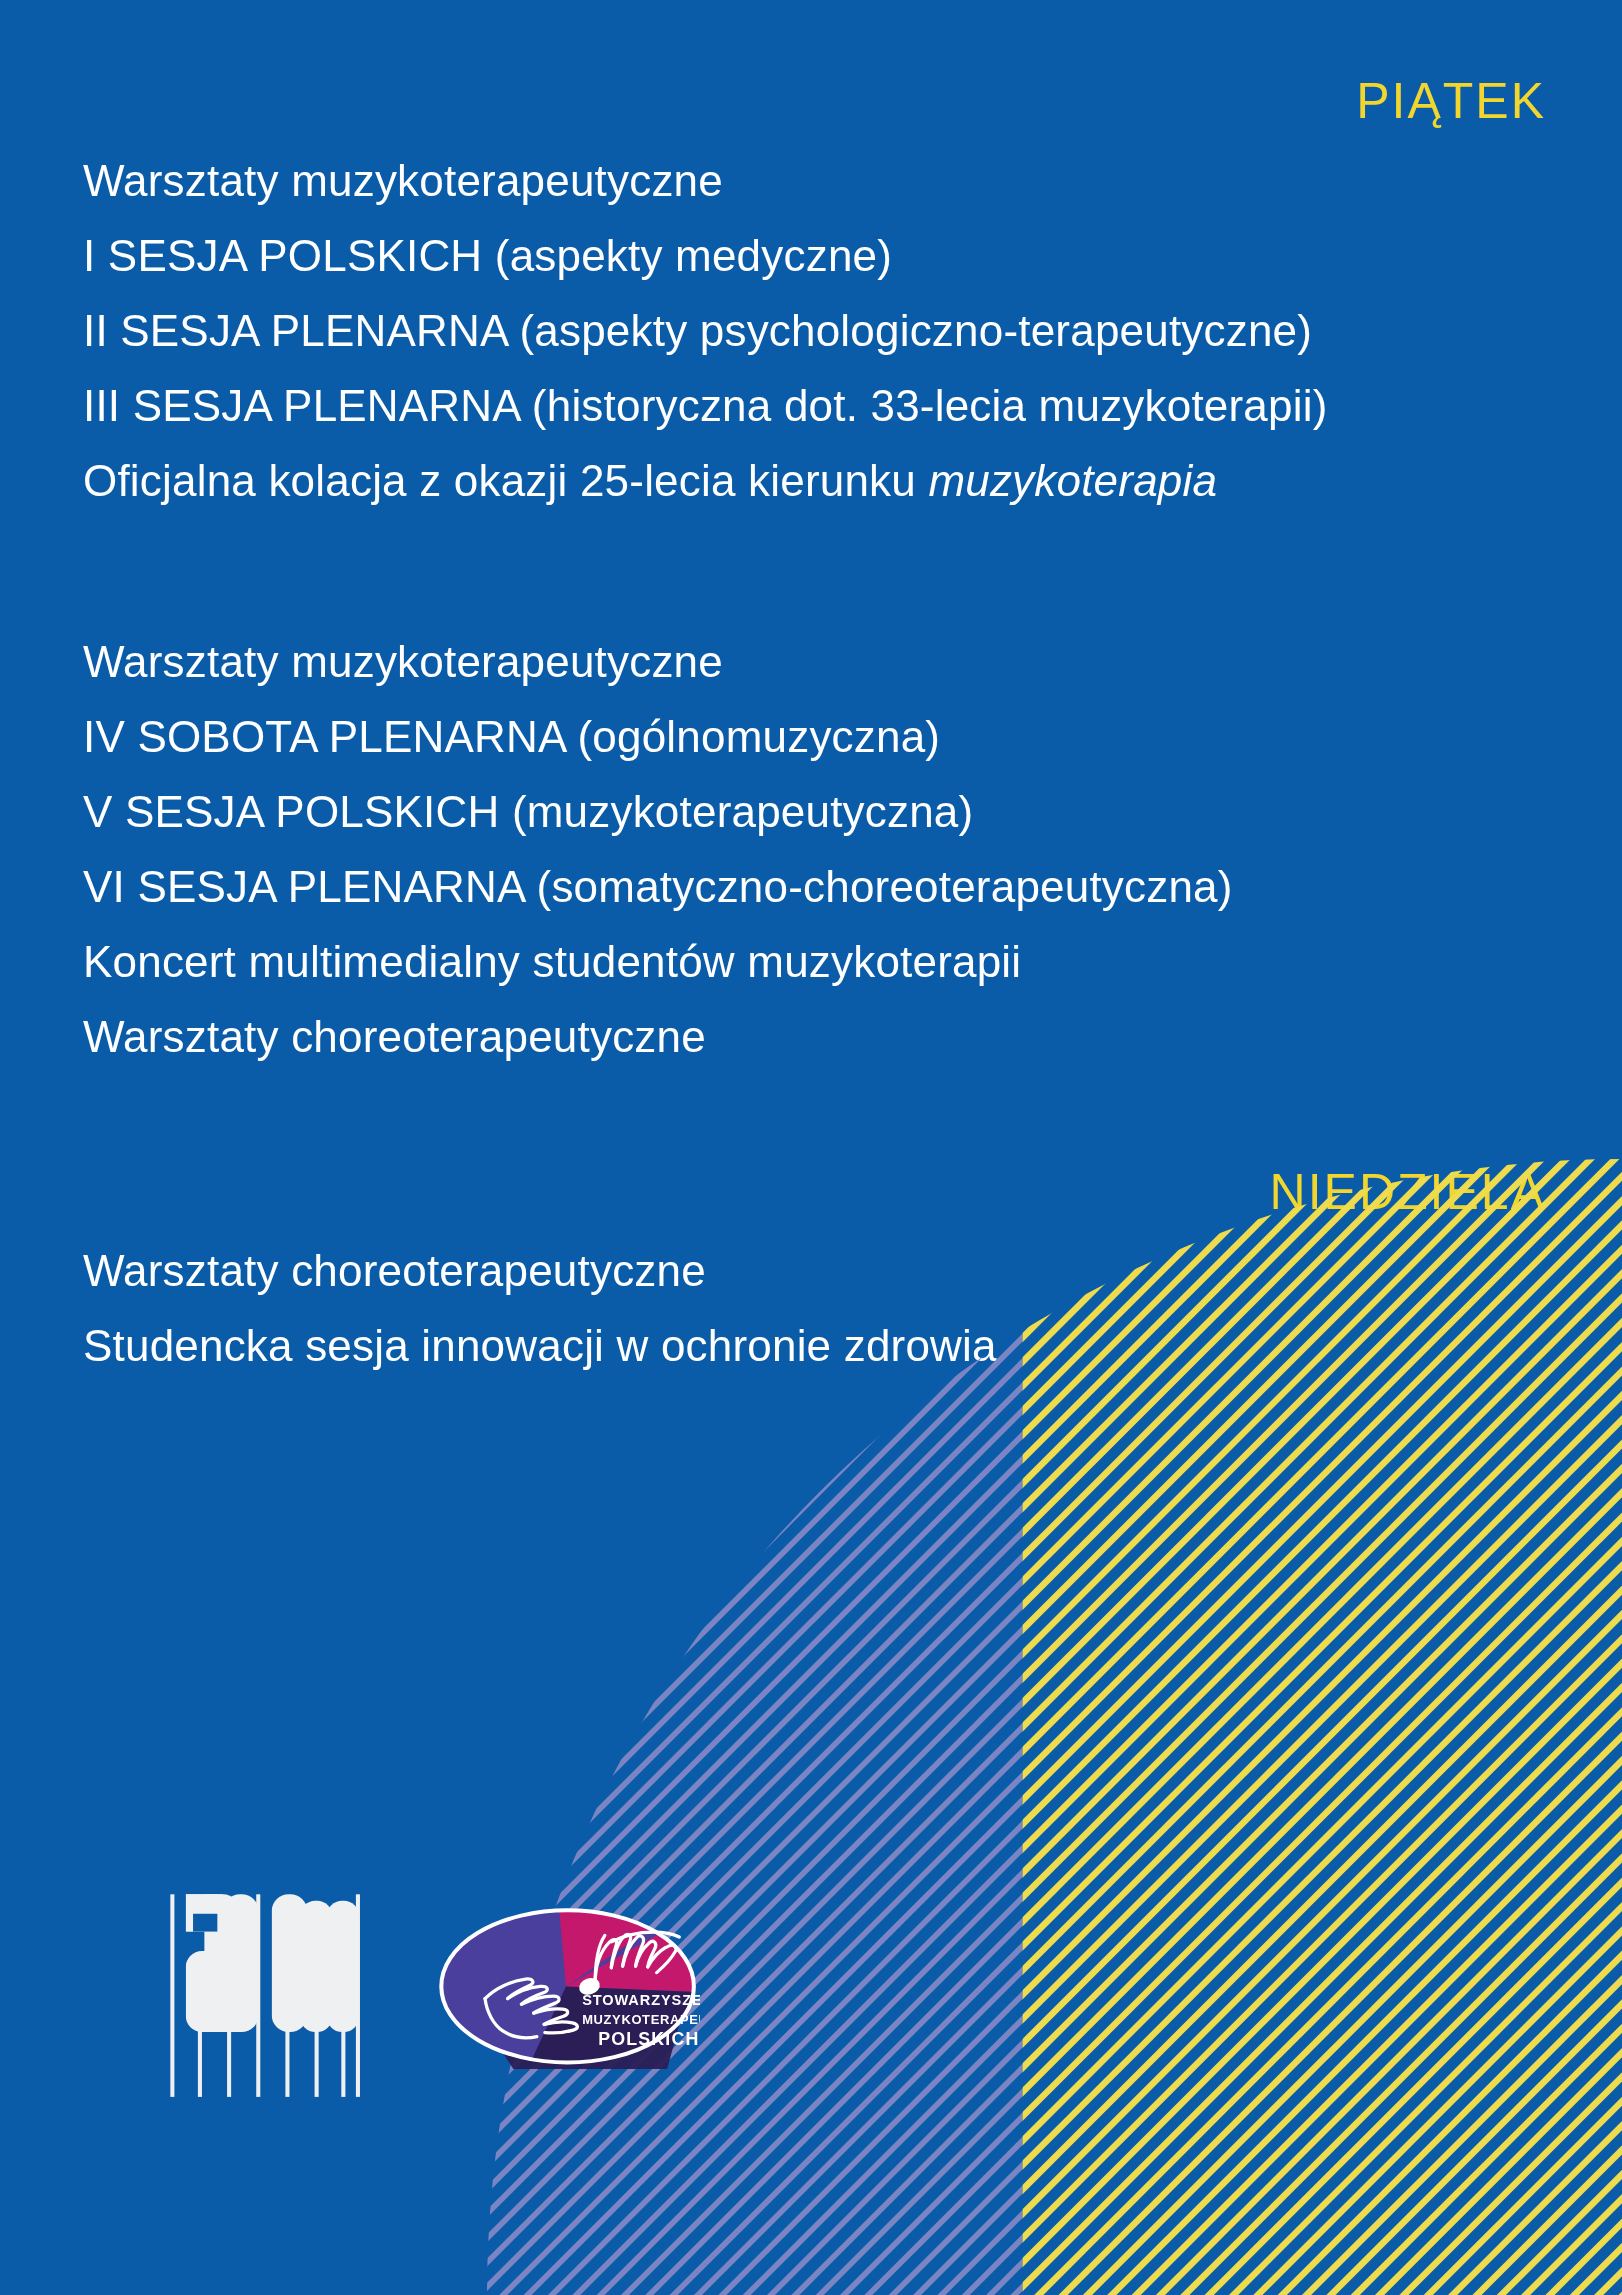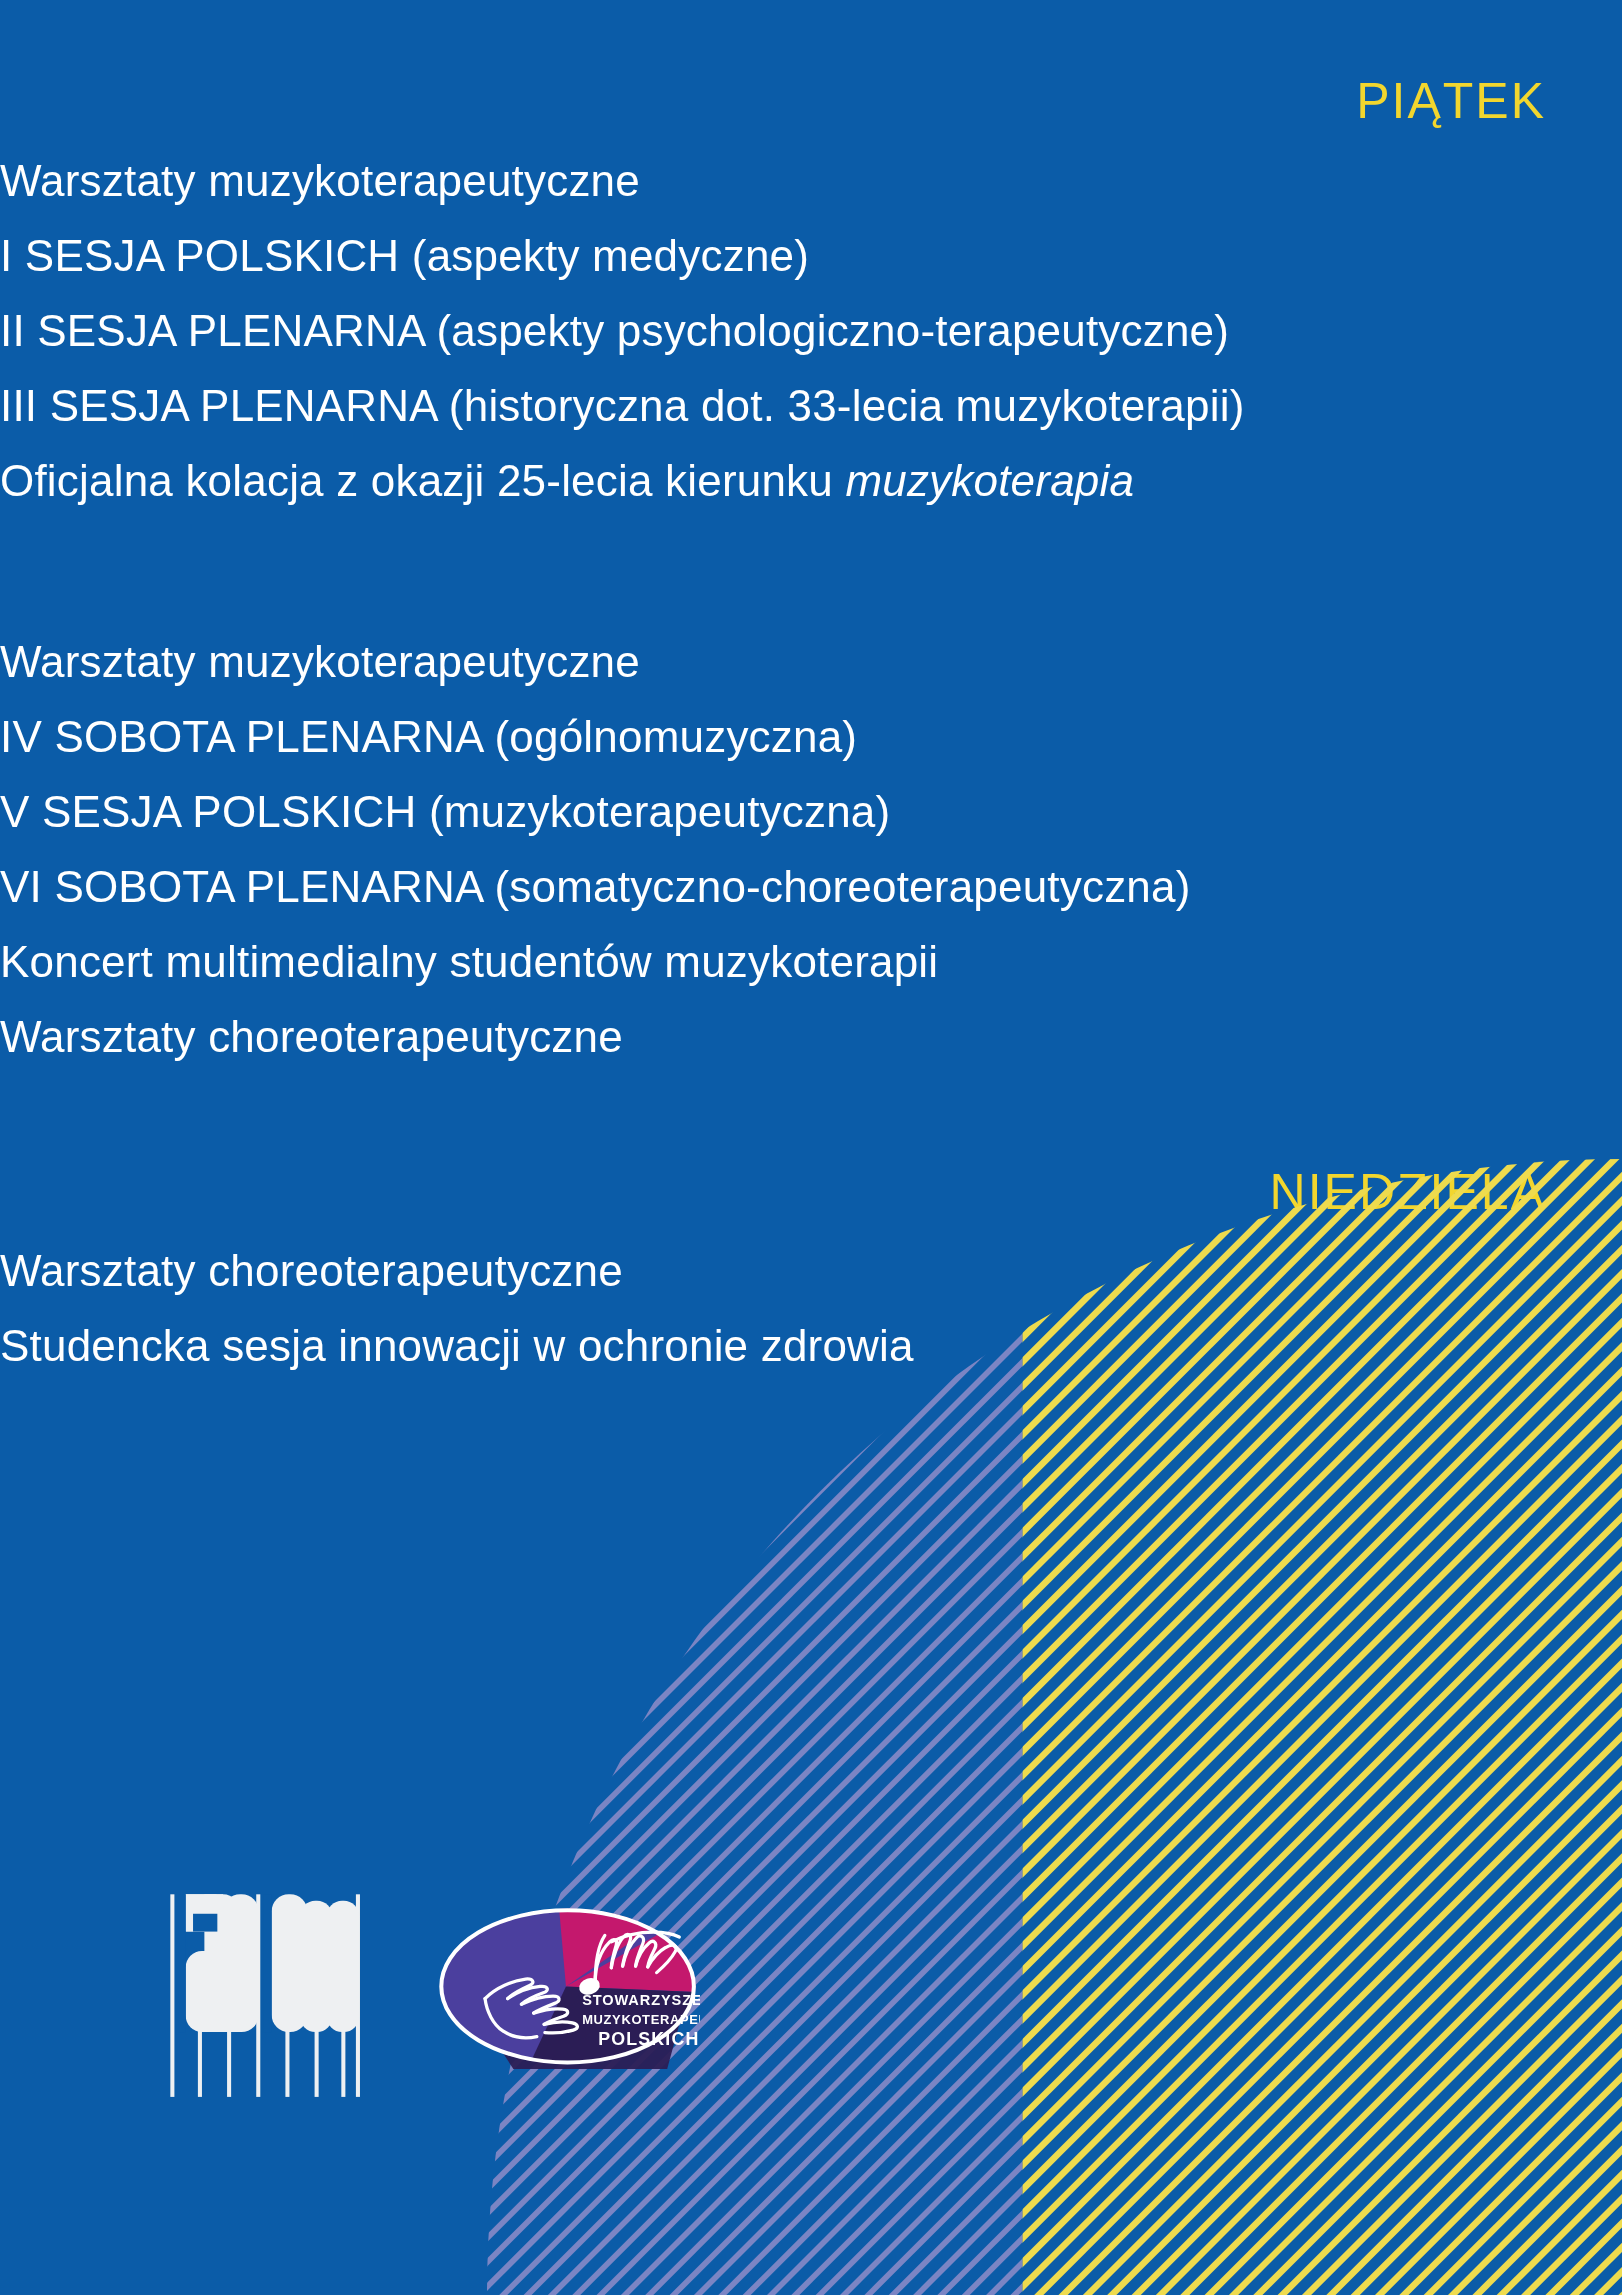--- a/index.html
+++ b/index.html
@@ -38,20 +38,21 @@
     padding-right:77px;
     color:#f2d62e;
     font-size:50px;
     font-weight:400;
     letter-spacing:2px;
     line-height:1.05;
   }
 
   .day-lines{
     margin-top:31px;
+    padding-left:83px;
   }
   .day-line{
     color:#ffffff;
     font-size:44px;
     font-weight:300;
     line-height:1.0;
     letter-spacing:0.2px;
     margin-bottom:31px;
     white-space:nowrap;
   }
@@ -95,21 +96,21 @@
         <div class="day-line">III SESJA PLENARNA (historyczna dot. 33-lecia muzykoterapii)</div>
         <div class="day-line"><span>Oficjalna kolacja z okazji 25-lecia kierunku </span><em>muzykoterapia</em></div>
       </div>
     </div>
 
     <div class="day-block" id="block-sobota">
       <div class="day-lines">
         <div class="day-line">Warsztaty muzykoterapeutyczne</div>
         <div class="day-line">IV SOBOTA PLENARNA (ogólnomuzyczna)</div>
         <div class="day-line">V SESJA POLSKICH (muzykoterapeutyczna)</div>
-        <div class="day-line">VI SOBOTA PLENARNA (somatyczno-choreoterapeutyczna)</div>
+        <div class="day-line">VI SESJA PLENARNA (somatyczno-choreoterapeutyczna)</div>
         <div class="day-line">Koncert multimedialny studentów muzykoterapii</div>
         <div class="day-line">Warsztaty choreoterapeutyczne</div>
       </div>
     </div>
 
     <div class="day-block" id="block-niedziela">
       <div class="day-heading">NIEDZIELA</div>
       <div class="day-lines">
         <div class="day-line">Warsztaty choreoterapeutyczne</div>
         <div class="day-line">Studencka sesja innowacji w ochronie zdrowia</div>

